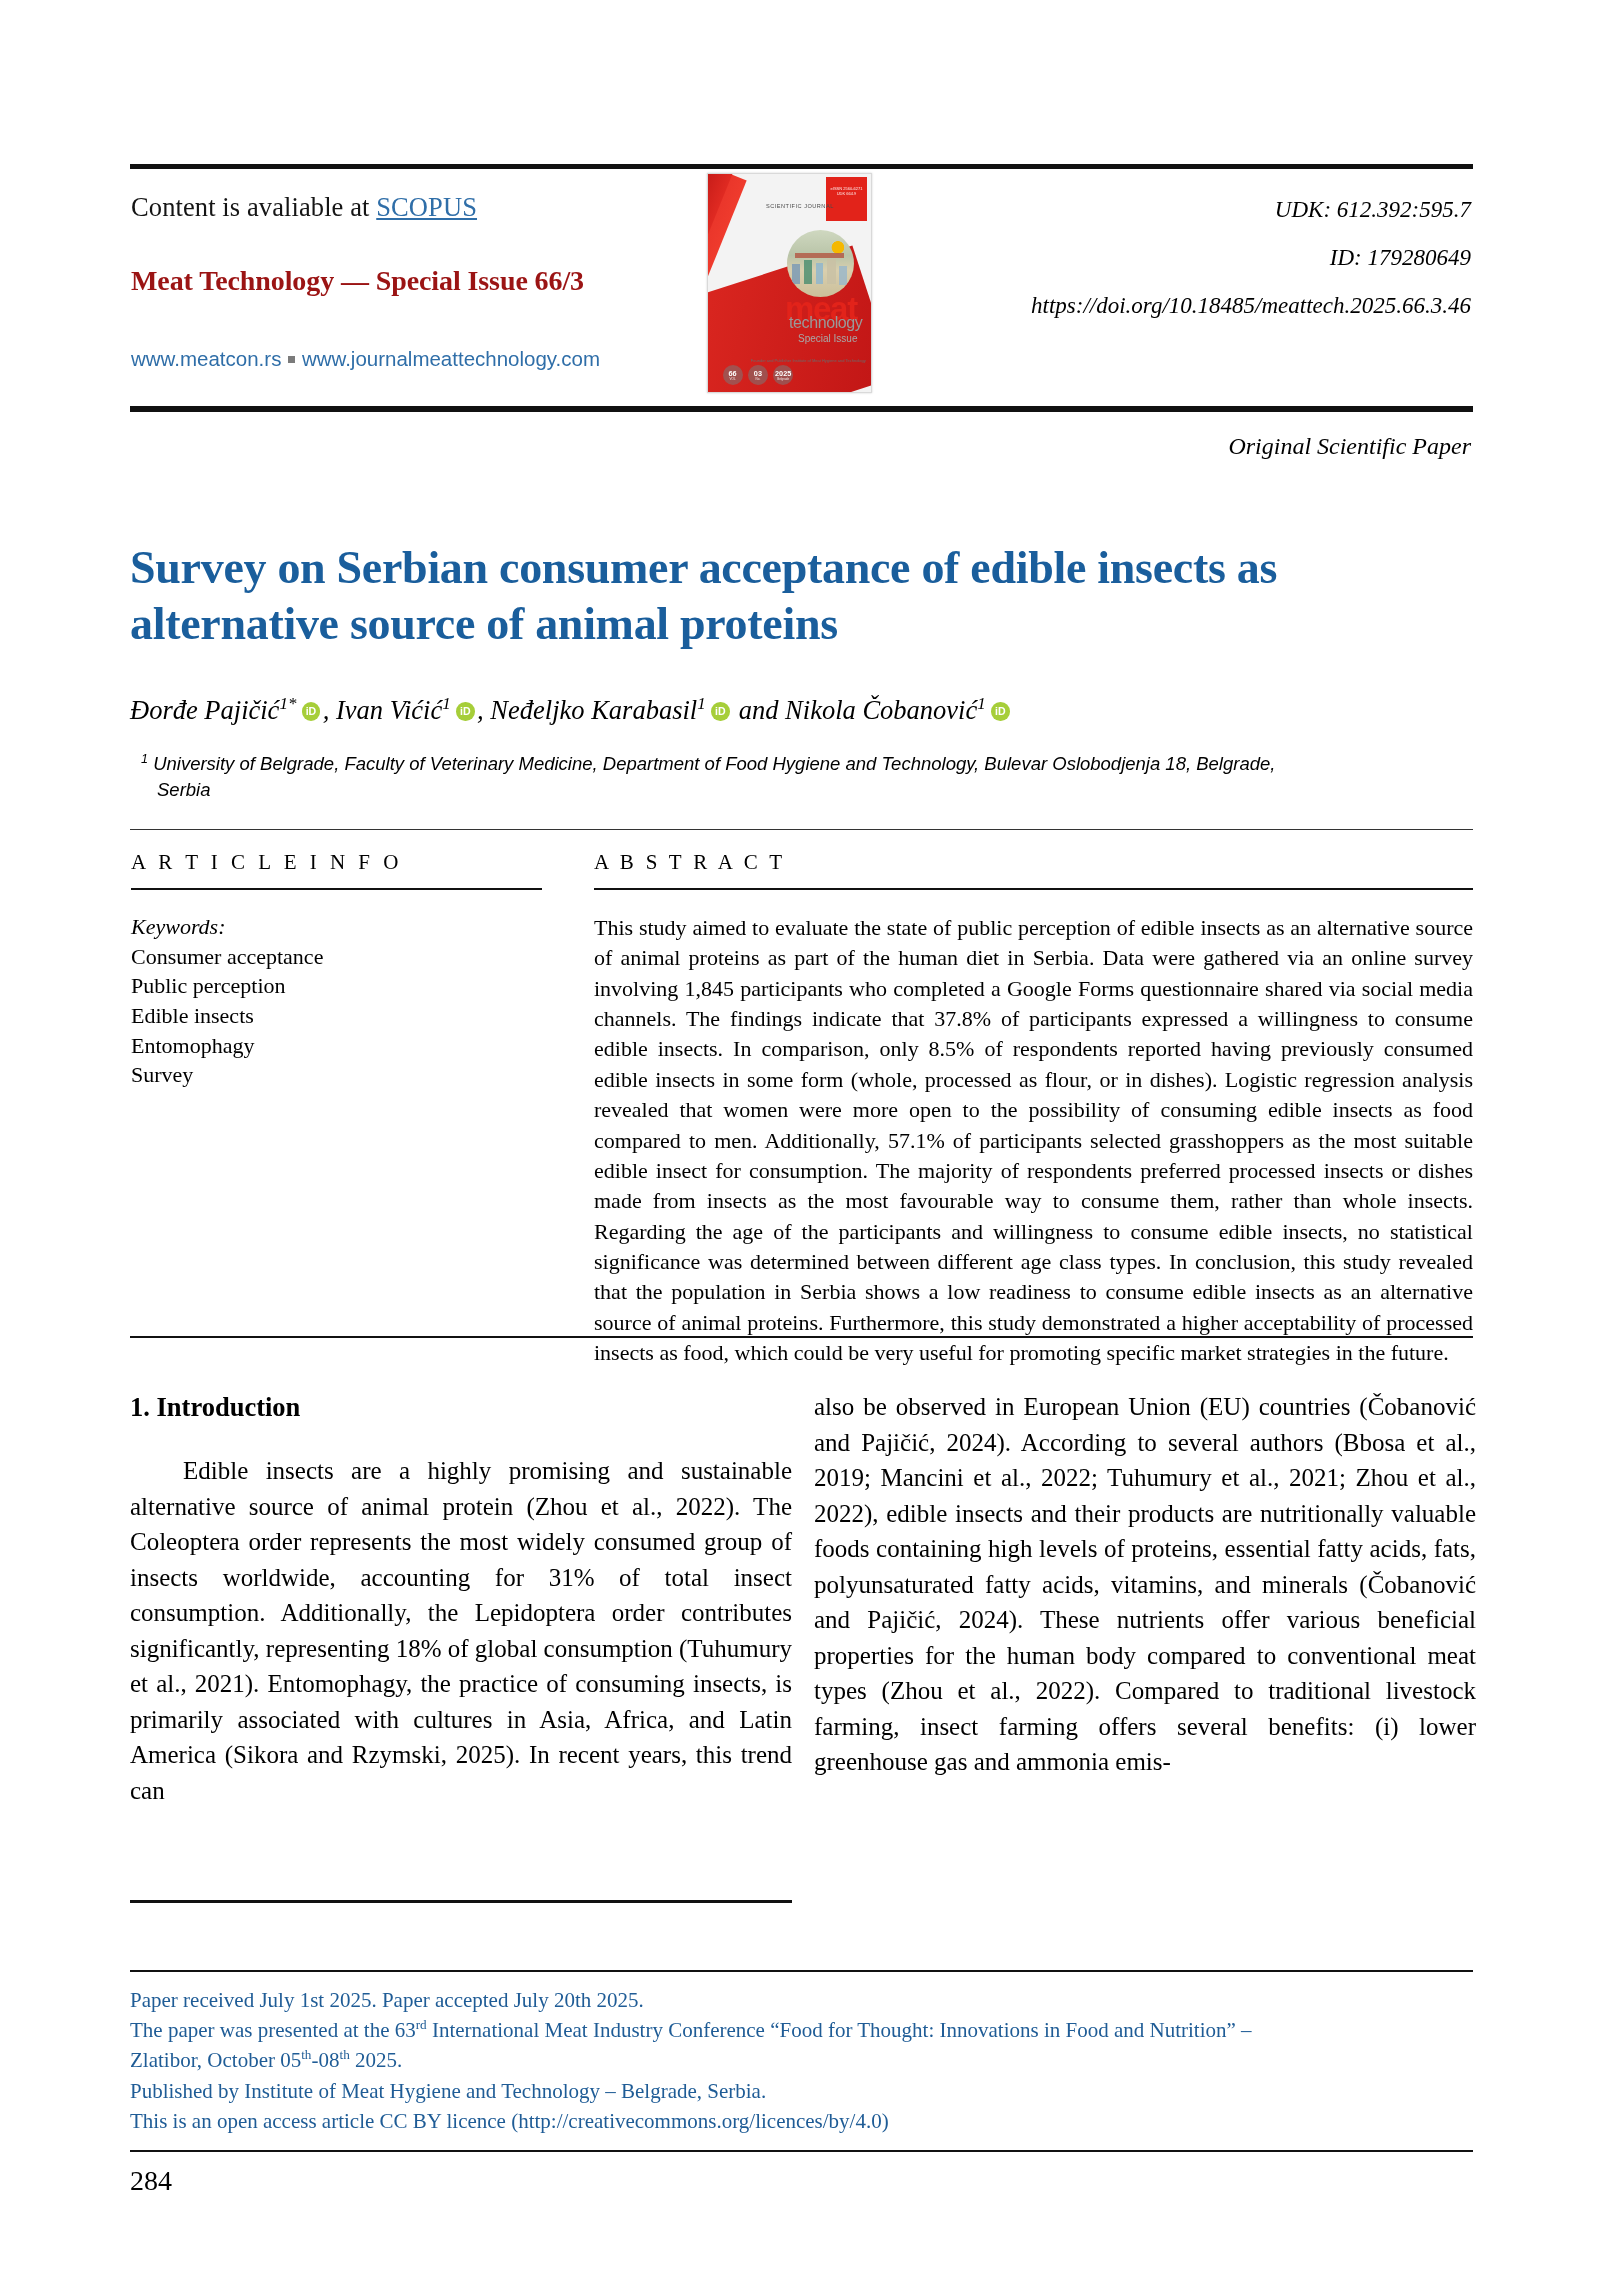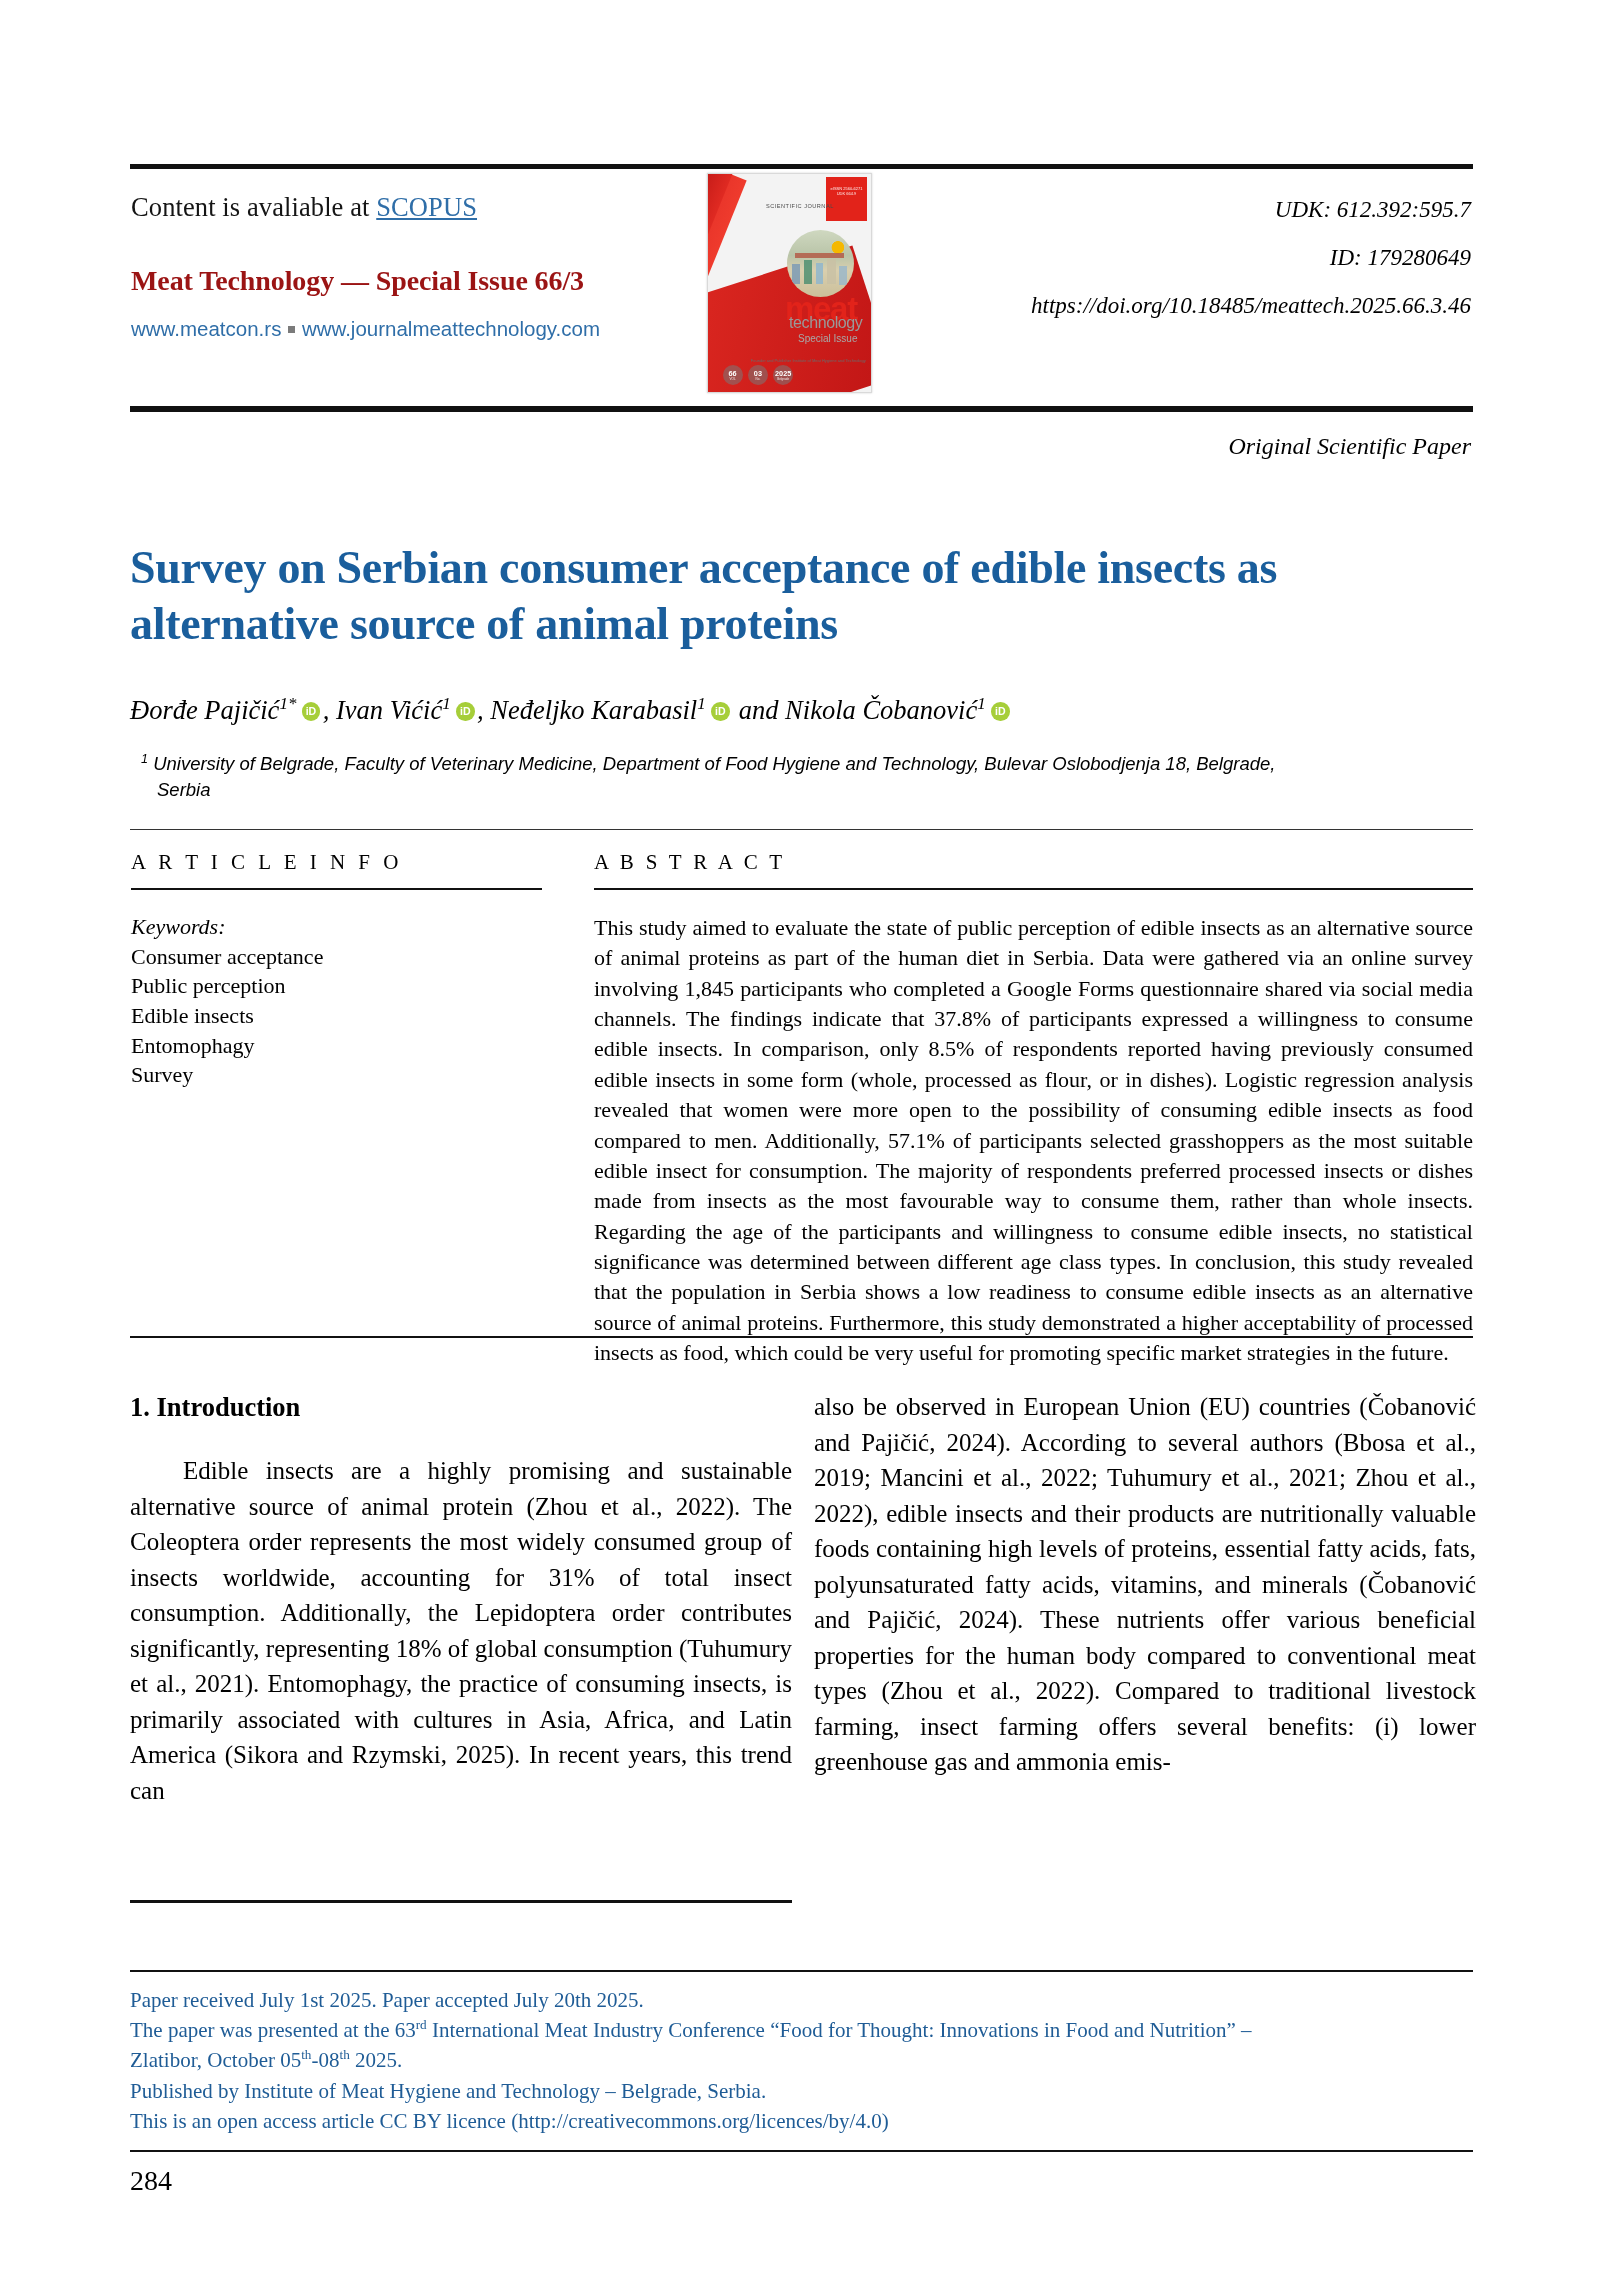--- a/index.html
+++ b/index.html
@@ -24,21 +24,21 @@
   .scopus-line{
     position:absolute; left:131px; top:192px; width:542px;
     font-size:26.5px; letter-spacing:0.1px; color:#151515;
   }
   .scopus-link{ color:#2f6ea8;margin-top:41px; }
   .journal-title{
     position:absolute; left:131px; top:265px; width:569px;
     font-size:28px; font-weight:bold; color:#9B1414; letter-spacing:-0.1px;
   }
   .journal-urls{
-    position:absolute; left:131px; top:317px; width:595px;
+    position:absolute; left:131px; top:347px; width:595px;
     font-size:20.5px; color:#2f6ea8; font-family:"Liberation Sans", sans-serif;
   }
   .urlsep{ display:inline-block; width:7.3px; height:7.3px; background:#7b7b7b;
            margin:0 6.6px 2.6px 6.6px; vertical-align:middle; }
 
   .meta-right{
     position:absolute; right:130px; top:198px; width:595px;
     text-align:right; font-style:italic; font-size:23px; line-height:1.0;
   }
   .meta-right div{ margin-bottom:25px; }

